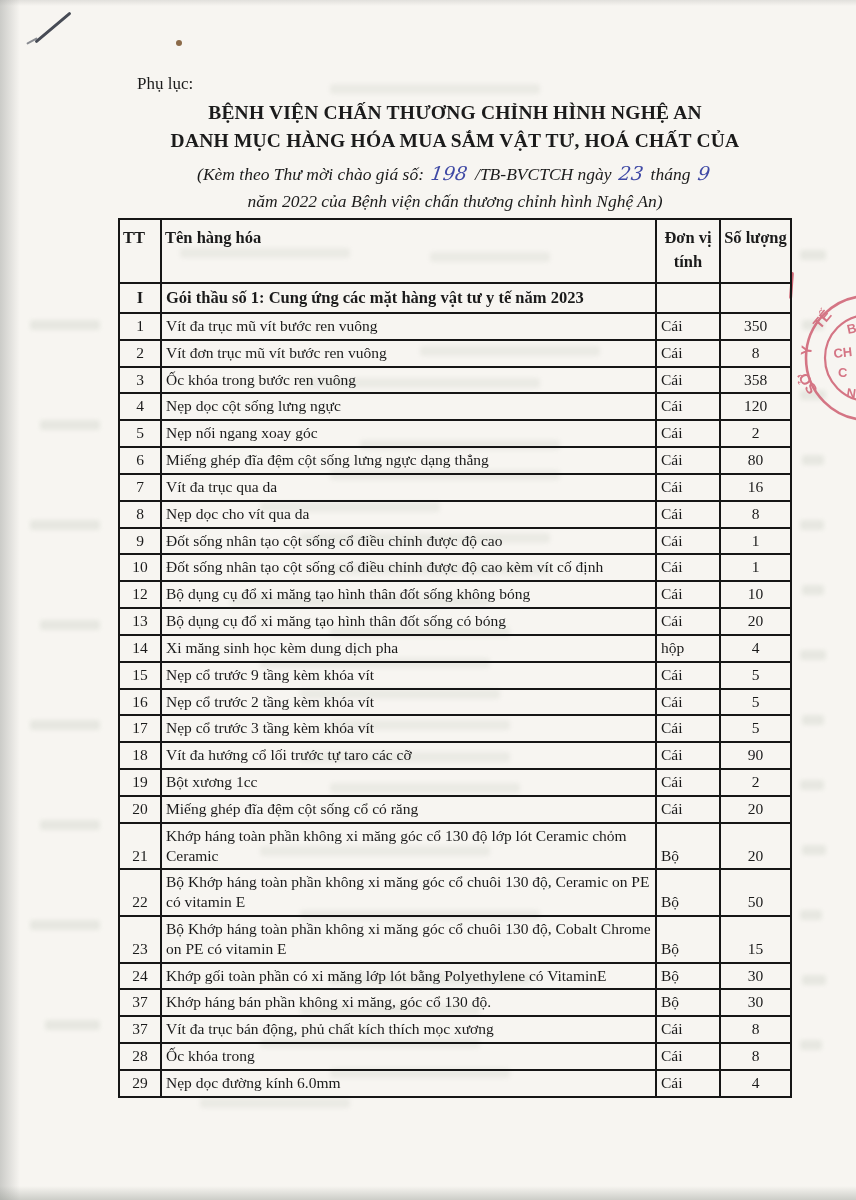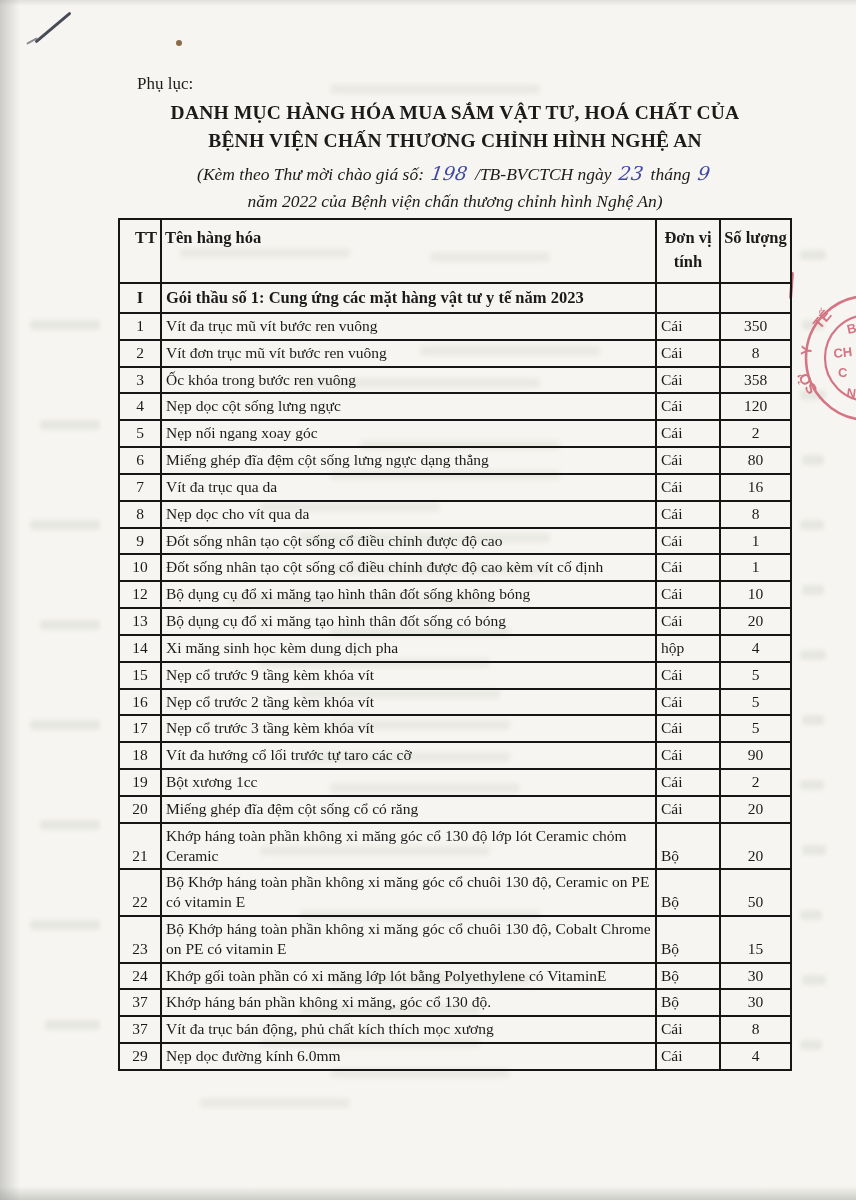--- a/index.html
+++ b/index.html
@@ -33,21 +33,21 @@
   .title-line{font-weight:bold;font-size:19.5px;line-height:28px;letter-spacing:.2px;}
   .subtitle-block{position:absolute;left:95px;top:160px;width:720px;text-align:center;
     font-style:italic;font-size:17.5px;line-height:27px;}
   .hand{font-family:"DejaVu Serif", serif;font-style:italic;color:#3f49a5;
     font-size:19px;display:inline-block;transform:skewX(-8deg);padding:0 3px;}
 
   table.doc{position:absolute;left:118px;top:218px;width:672px;border-collapse:collapse;
     font-size:15.5px;table-layout:fixed;}
   table.doc th, table.doc td{border:2px solid #161616;}
   table.doc th{vertical-align:top;font-size:16.5px;padding:6px 3px 8px;line-height:1.45;}
-  th.h-tt{text-align:right;}
+  th.h-tt{text-align:left;}
   th.h-name{text-align:left;padding-left:9px;}
   th.h-unit,th.h-qty{text-align:center;}
   table.doc td{padding:2px 4px 3px;line-height:1.28;vertical-align:bottom;}
   td.c-tt{text-align:center;}
   td.c-name{text-align:left;padding-left:9px;}
   td.c-unit{text-align:left;padding-left:10px;}
   td.c-qty{text-align:center;}
   tr.section td{font-weight:bold;font-size:16.5px;padding-top:3px;padding-bottom:4px;}
 
   
@@ -112,22 +112,22 @@
       <div class="ghost" style="left: 800px; top: 780px; width: 24px; height: 10px; opacity: 0.16;"></div>
       <div class="ghost" style="left: 802px; top: 845px; width: 24px; height: 10px; opacity: 0.16;"></div>
       <div class="ghost" style="left: 800px; top: 910px; width: 22px; height: 10px; opacity: 0.16;"></div>
       <div class="ghost" style="left: 802px; top: 975px; width: 24px; height: 10px; opacity: 0.16;"></div>
       <div class="ghost" style="left: 800px; top: 1040px; width: 22px; height: 10px; opacity: 0.16;"></div>
     </div>
 
   <div class="phu-luc">Phụ lục:</div>
 
   <div class="title-block">
+    <div class="title-line">BỆNH VIỆN CHẤN THƯƠNG CHỈNH HÌNH NGHỆ AN</div>
     <div class="title-line">DANH MỤC HÀNG HÓA MUA SẮM VẬT TƯ, HOÁ CHẤT CỦA</div>
-    <div class="title-line">BỆNH VIỆN CHẤN THƯƠNG CHỈNH HÌNH NGHỆ AN</div>
   </div>
 
   <div class="subtitle-block">
     <div><span>(Kèm theo Thư mời chào giá số: </span><span class="hand">198</span><span> /TB-BVCTCH  ngày </span><span class="hand">23</span><span>  tháng </span><span class="hand">9</span></div>
     <div>năm 2022 của Bệnh viện chấn thương chỉnh hình Nghệ An)</div>
   </div>
 
   <table class="doc">
     <colgroup>
       <col style="width:42px">
@@ -294,20 +294,26 @@
       <td class="c-unit">Bộ</td>
       <td class="c-qty">30</td>
     </tr>
         <tr>
       <td class="c-tt">37</td>
       <td class="c-name">Vít đa trục bán động, phủ chất kích thích mọc xương</td>
       <td class="c-unit">Cái</td>
       <td class="c-qty">8</td>
     </tr>
         <tr>
+      <td class="c-tt">28</td>
+      <td class="c-name">Ốc khóa trong</td>
+      <td class="c-unit">Cái</td>
+      <td class="c-qty">8</td>
+    </tr>
+        <tr>
       <td class="c-tt">29</td>
       <td class="c-name">Nẹp dọc đường kính 6.0mm</td>
       <td class="c-unit">Cái</td>
       <td class="c-qty">4</td>
     </tr>
       </tbody>
   </table>
 
   <svg class="stamp" width="100" height="175" viewBox="0 0 100 175">
     <circle cx="112" cy="88" r="62" fill="none" stroke="#cf5f72" stroke-width="2.6"></circle>

